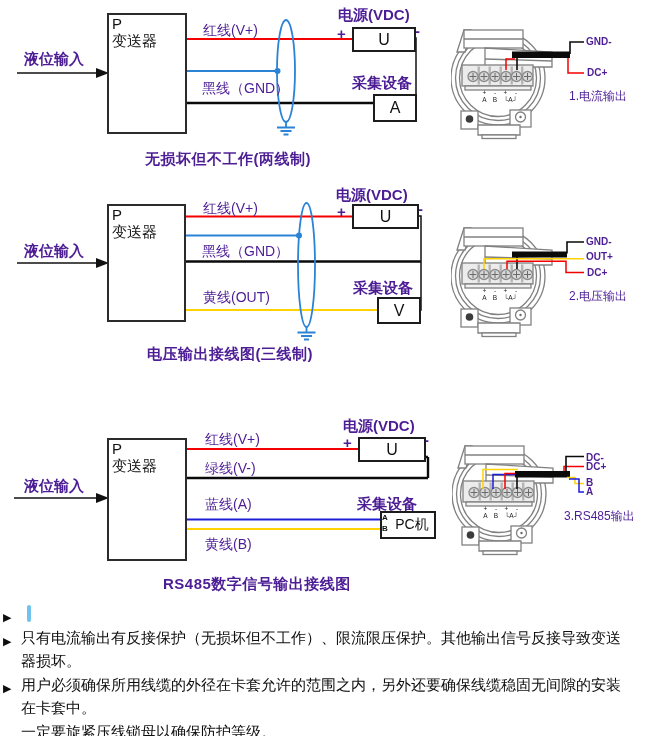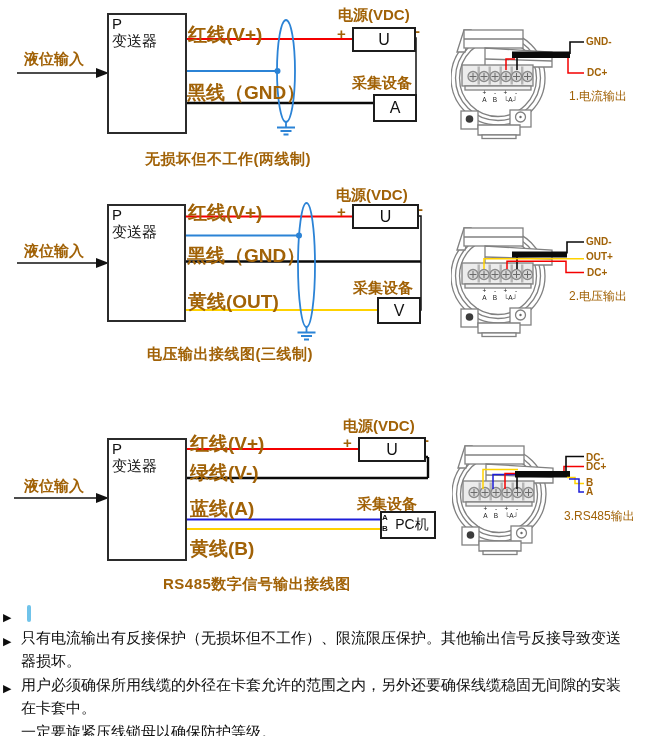--- a/index.html
+++ b/index.html
@@ -1,19 +1,19 @@
 <!DOCTYPE html>
 <html><head>
 <meta charset="utf-8">
 <style>
   html,body{margin:0;padding:0;}
   body{width:650px;height:736px;position:relative;background:#fff;overflow:hidden;
        font-family:"Liberation Sans","DejaVu Sans",sans-serif;}
-  .abs{position:absolute;white-space:nowrap;color:#a16207;}
-  .lbl{font-size:19px;font-weight:700;}
+  .abs{position:absolute;white-space:nowrap;color:#4c1d95;}
+  .lbl{font-size:14px;font-weight:400;padding-left:15px;}
   .hd{font-size:15px;font-weight:700;}
   .ttl{font-size:15px;font-weight:700;letter-spacing:.5px;}
   .pm{font-size:15px;font-weight:700;}
   .term{font-size:10px;font-weight:600;}
   .outlbl{font-size:12px;font-weight:500;}
   .unitbox{position:absolute;border:2px solid #1c1c1c;background:#fff;display:flex;
            align-items:center;justify-content:center;font-size:16px;font-weight:500;color:#111;}
   .txbox{position:absolute;border:2px solid #2b2b2b;background:#fff;}
   .txtext{position:absolute;font-size:15px;font-weight:500;line-height:17px;color:#111;}
   .txtext span{display:block;}

